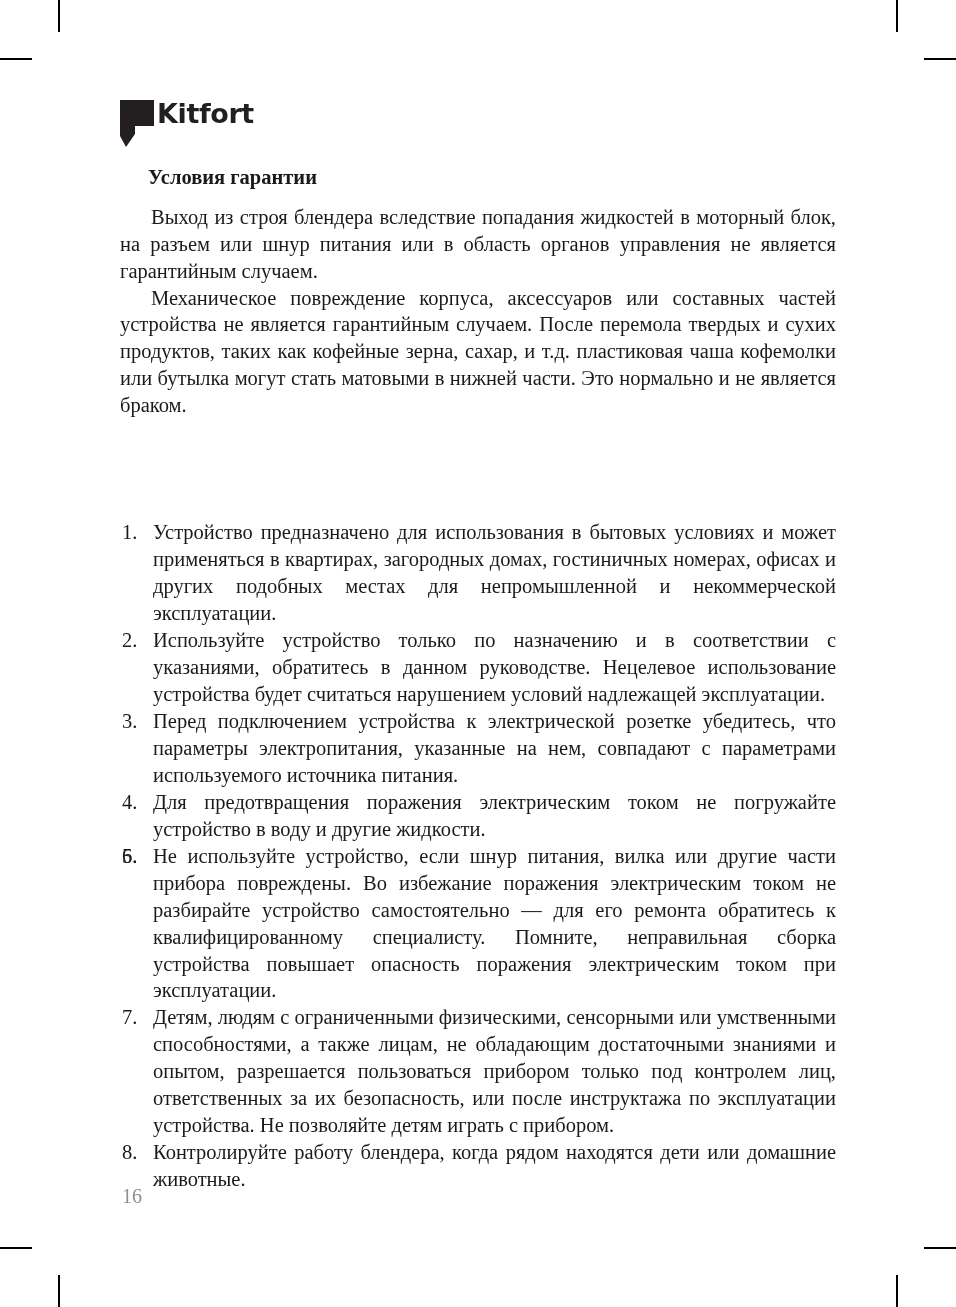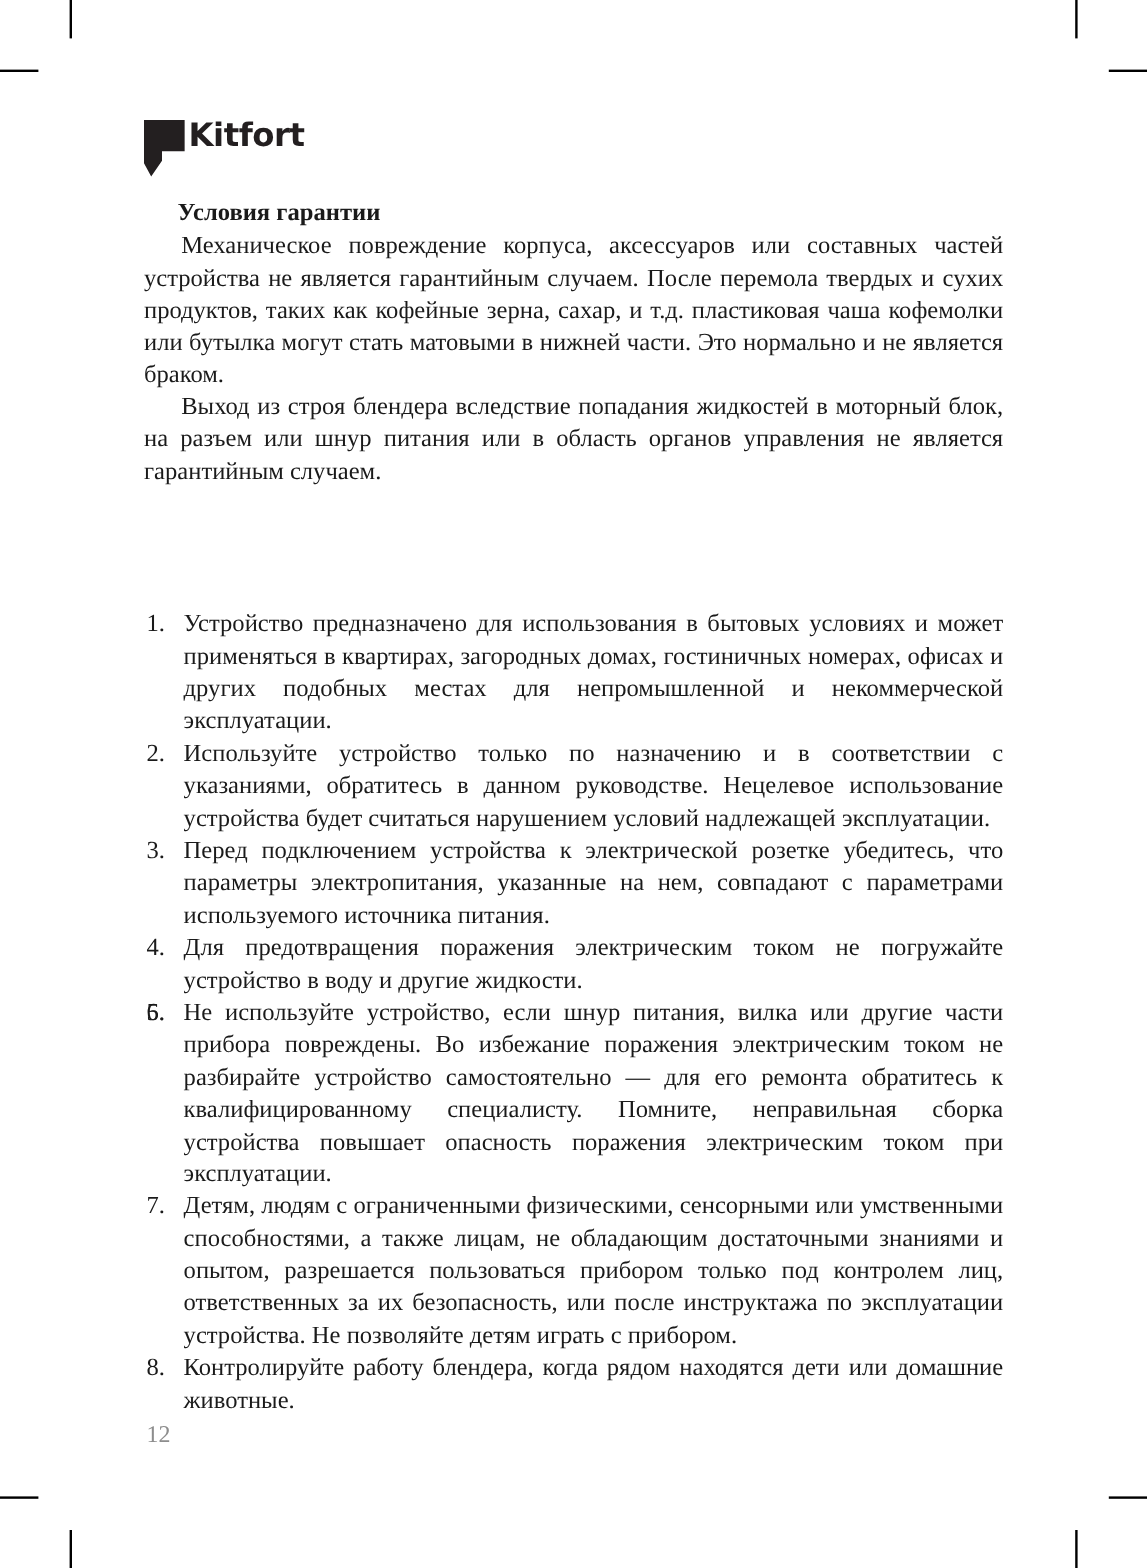--- a/index.html
+++ b/index.html
@@ -69,21 +69,21 @@
     color: #231f20;
     line-height: 1;
     padding-bottom: 4px;
   }
 
   
   .sub-head {
     font-size: 20.5px;
     font-weight: 700;
     line-height: 1.30;
-    margin: 0 0 1px 28px;
+    margin: 0 0 13px 28px;
   }
 
   p.body-para {
     font-size: 20.5px;
     line-height: 1.315;
     margin: 0;
     text-align: justify;
     text-indent: 31px;
     hyphens: manual;
   }
@@ -151,22 +151,22 @@
     <div class="logo">
       <span class="logo-mark">
         <svg width="34" height="48" viewBox="0 0 34 48" xmlns="http://www.w3.org/2000/svg">
           <path d="M0 0 H34 V26 H15 V34 L6 47 L0 36 Z" fill="#231f20"></path>
         </svg>
       </span>
       <span class="logo-word">Kitfort</span>
     </div>
 
     <h2 class="sub-head">Условия гарантии</h2>
+    <p class="body-para">Выход из строя блендера вследствие попадания жидкостей в моторный блок, на разъем или шнур питания или в область органов управления не является гарантийным случаем.</p>
     <p class="body-para">Механическое повреждение корпуса, аксессуаров или составных частей устройства не является гарантийным случаем. После перемола твердых и сухих продуктов, таких как кофейные зерна, сахар, и т.д. пластиковая чаша кофемолки или бутылка могут стать матовыми в нижней части. Это нормально и не является браком.</p>
-    <p class="body-para">Выход из строя блендера вследствие попадания жидкостей в моторный блок, на разъем или шнур питания или в область органов управления не является гарантийным случаем.</p>
 
     <div class="spacer-before-title"></div>
 
 
     <div class="spacer-after-title"></div>
 
 
     <ol class="warn-list">
       <li>
         <span class="num">1.</span><span>Устройство предназначено для использования в бытовых условиях и может применяться в квартирах, загородных домах, гостиничных номерах, офисах и других подобных местах для непромышленной и некоммерческой эксплуатации.</span>
@@ -190,15 +190,15 @@
         <span class="num">7.</span><span>Детям, людям с ограниченными физическими, сенсорными или умственными способностями, а также лицам, не обладающим достаточными знаниями и опытом, разрешается пользоваться прибором только под контролем лиц, ответственных за их безопасность, или после инструктажа по эксплуатации устройства. Не позволяйте детям играть с прибором.</span>
       </li>
       <li>
         <span class="num">8.</span><span>Контролируйте работу блендера, когда рядом находятся дети или домашние животные.</span>
       </li>
 
     </ol>
 
   </div>
 
-  <div class="page-number">12</div>
+  <div class="page-number">16</div>
 
 </div>
 
 </body></html>

